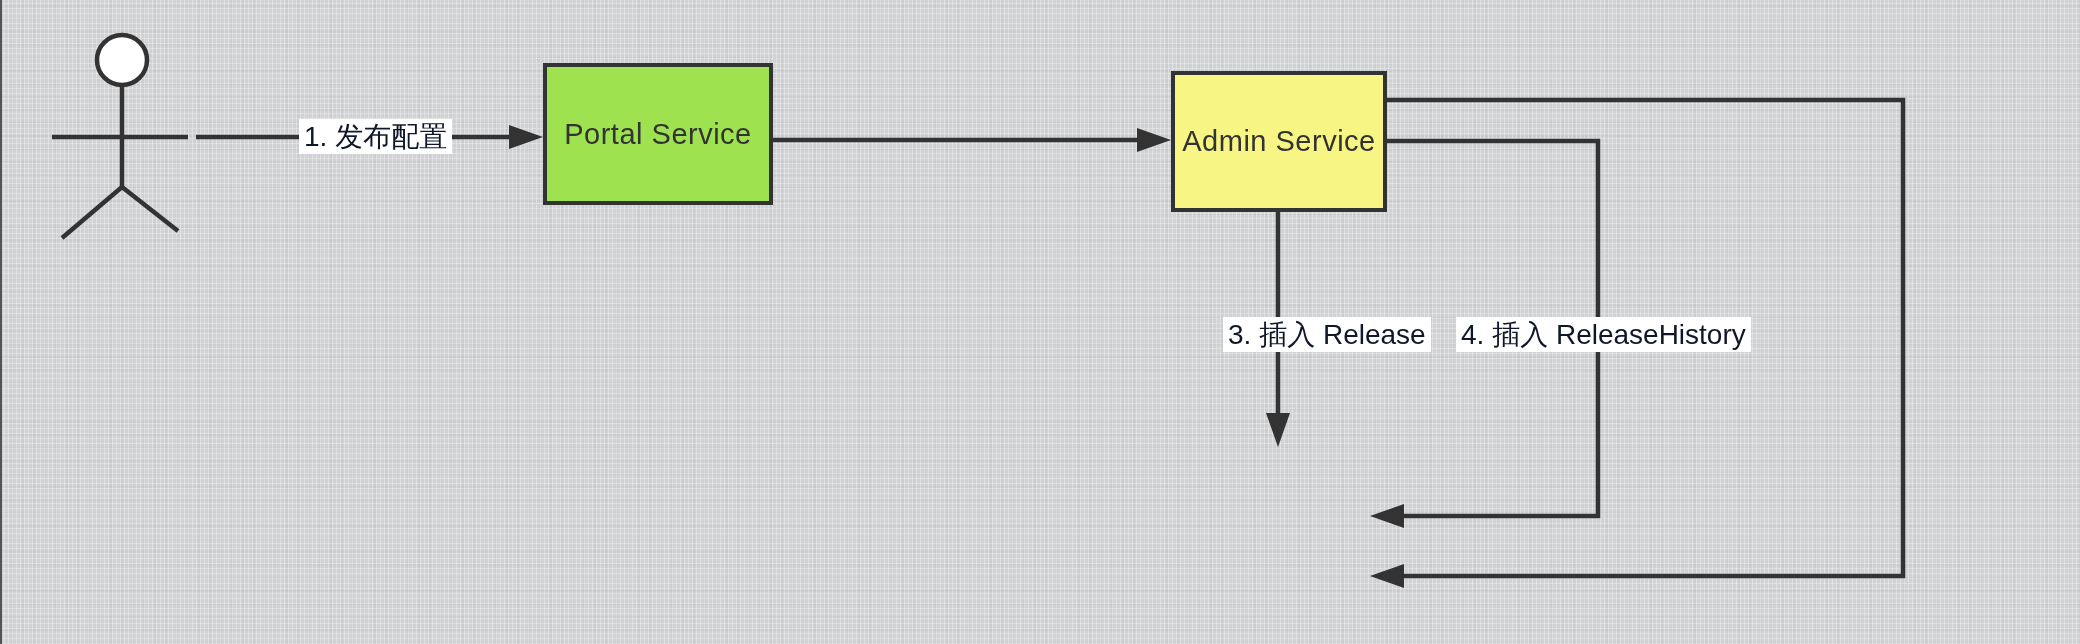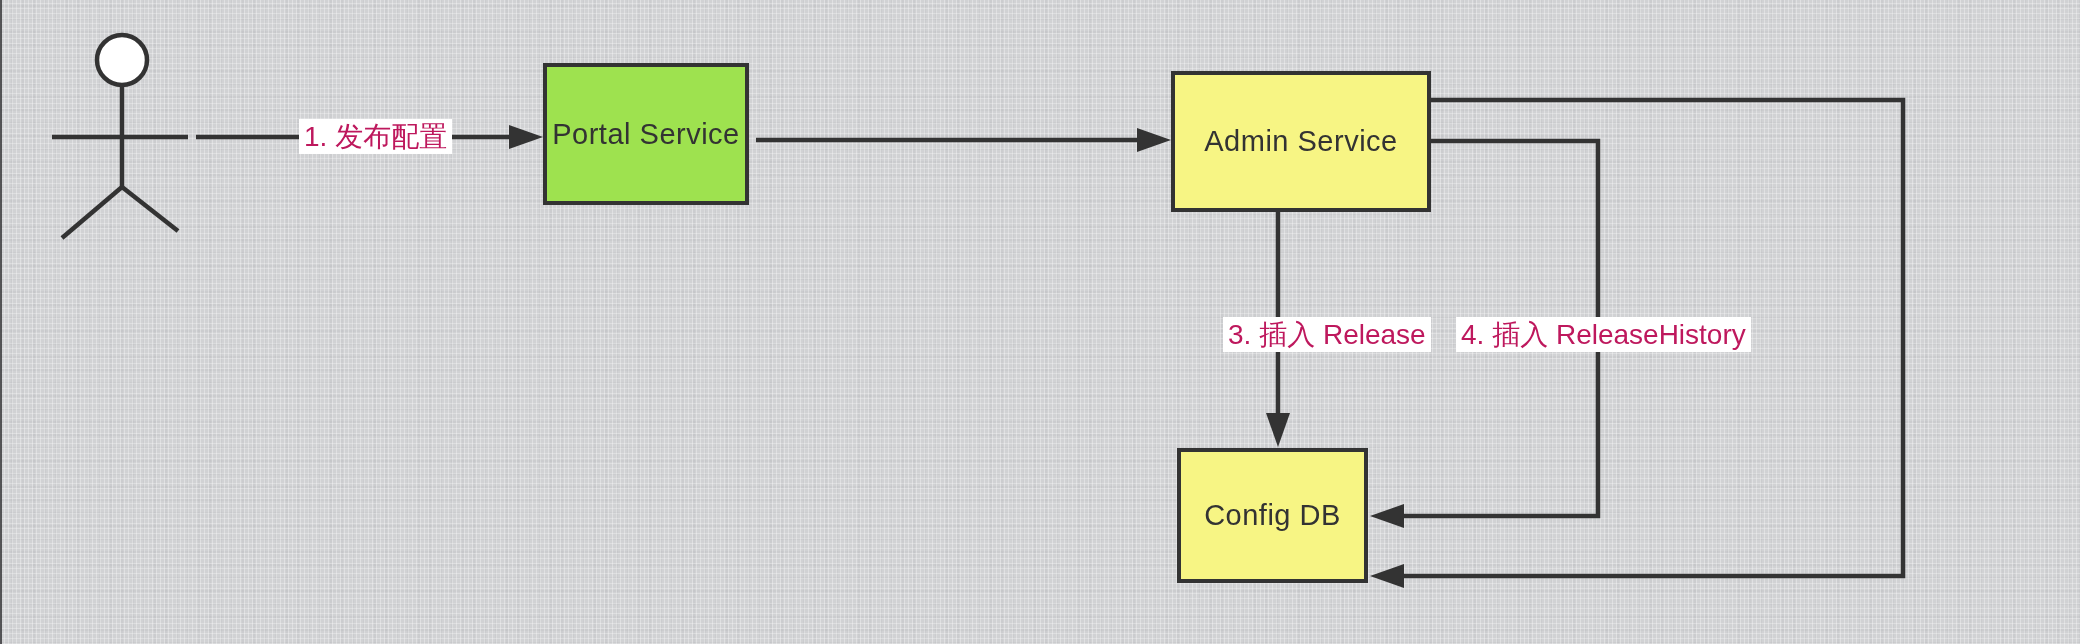--- a/index.html
+++ b/index.html
@@ -22,27 +22,27 @@
   svg.lines{position:absolute;left:0;top:0;}
   .node{
     position:absolute;
     box-sizing:border-box;
     border:4px solid #333333;
     display:flex;align-items:center;justify-content:center;
     font-size:29px;color:#333333;
     letter-spacing:0.5px;
     white-space:nowrap;
   }
-  .node.portal{left:543px;top:63px;width:206px;height:142px;}
-  .node.admin{left:1171px;top:71px;width:260px;height:141px;}
+  .node.portal{left:543px;top:63px;width:230px;height:142px;}
+  .node.admin{left:1171px;top:71px;width:216px;height:141px;}
   .node.configdb{left:1177px;top:448px;width:191px;height:135px;}
   .elabel{
     position:absolute;
     background:#ffffff;
-    color:#be185d;
+    color:#0f172a;
     font-size:28px;
     line-height:35px;
     padding:0 5px;
     white-space:nowrap;
   }
   .elabel.l1{left:299px;top:119px;}
   .elabel.l2{left:841px;top:122px;}
   .elabel.l3{left:1180px;top:317px;margin-left:43px;}
   .elabel.l4{left:1456px;top:317px;}
   .elabel.l5{left:1753px;top:327px;}
@@ -87,19 +87,18 @@
     <g>
       <polyline points="1387,100 1903,100 1903,576 1400,576" fill="none" stroke="#333333" stroke-width="4.5"></polyline>
       <polygon points="1370,576 1404,564 1404,588" fill="#333333"></polygon>
     </g>
   </svg>
 
   <div class="node portal" style="background-color: rgb(158, 226, 79);">Portal Service</div>
 
   <div class="node admin" style="background-color: rgb(247, 245, 132);">Admin Service</div>
 
-  <div class="node configdb" style="background-color: rgb(247, 245, 132);">Config DB</div>
 
   <div class="elabel l1">1. 发布配置</div>
   <div class="elabel l3">3. 插入 Release</div>
   <div class="elabel l4">4. 插入 ReleaseHistory</div>
 
 </div>
 
 </body></html>

